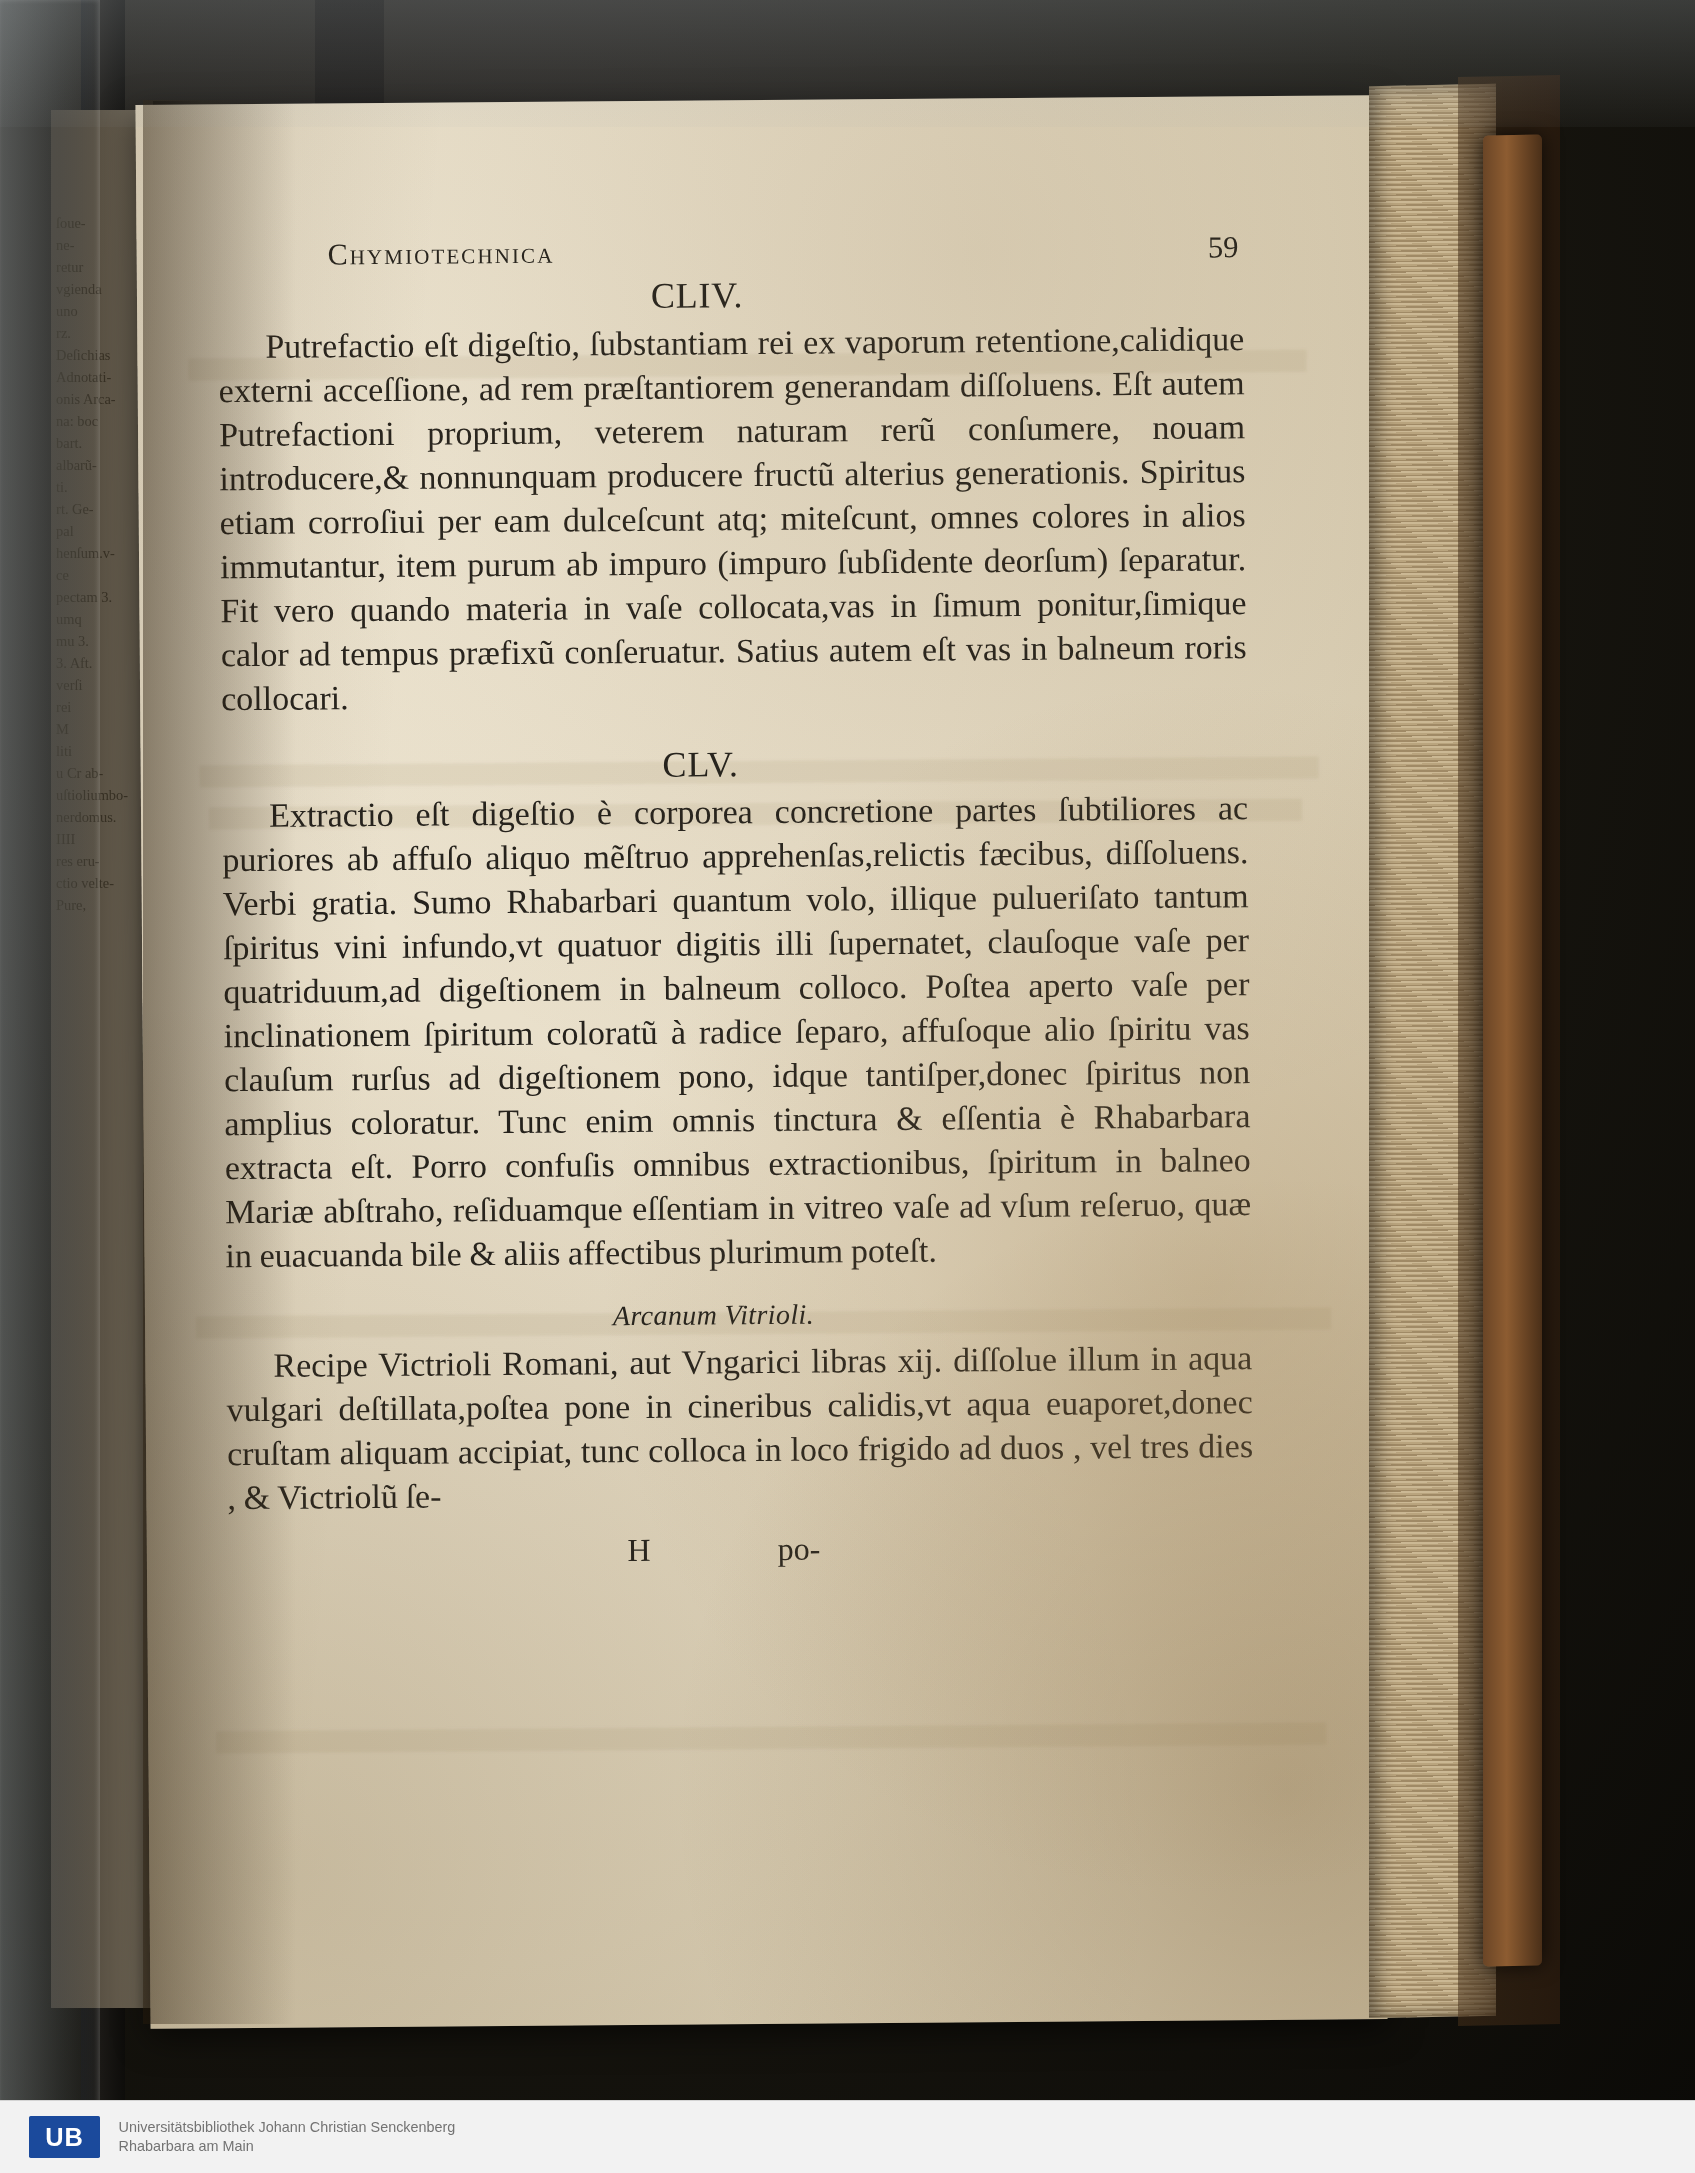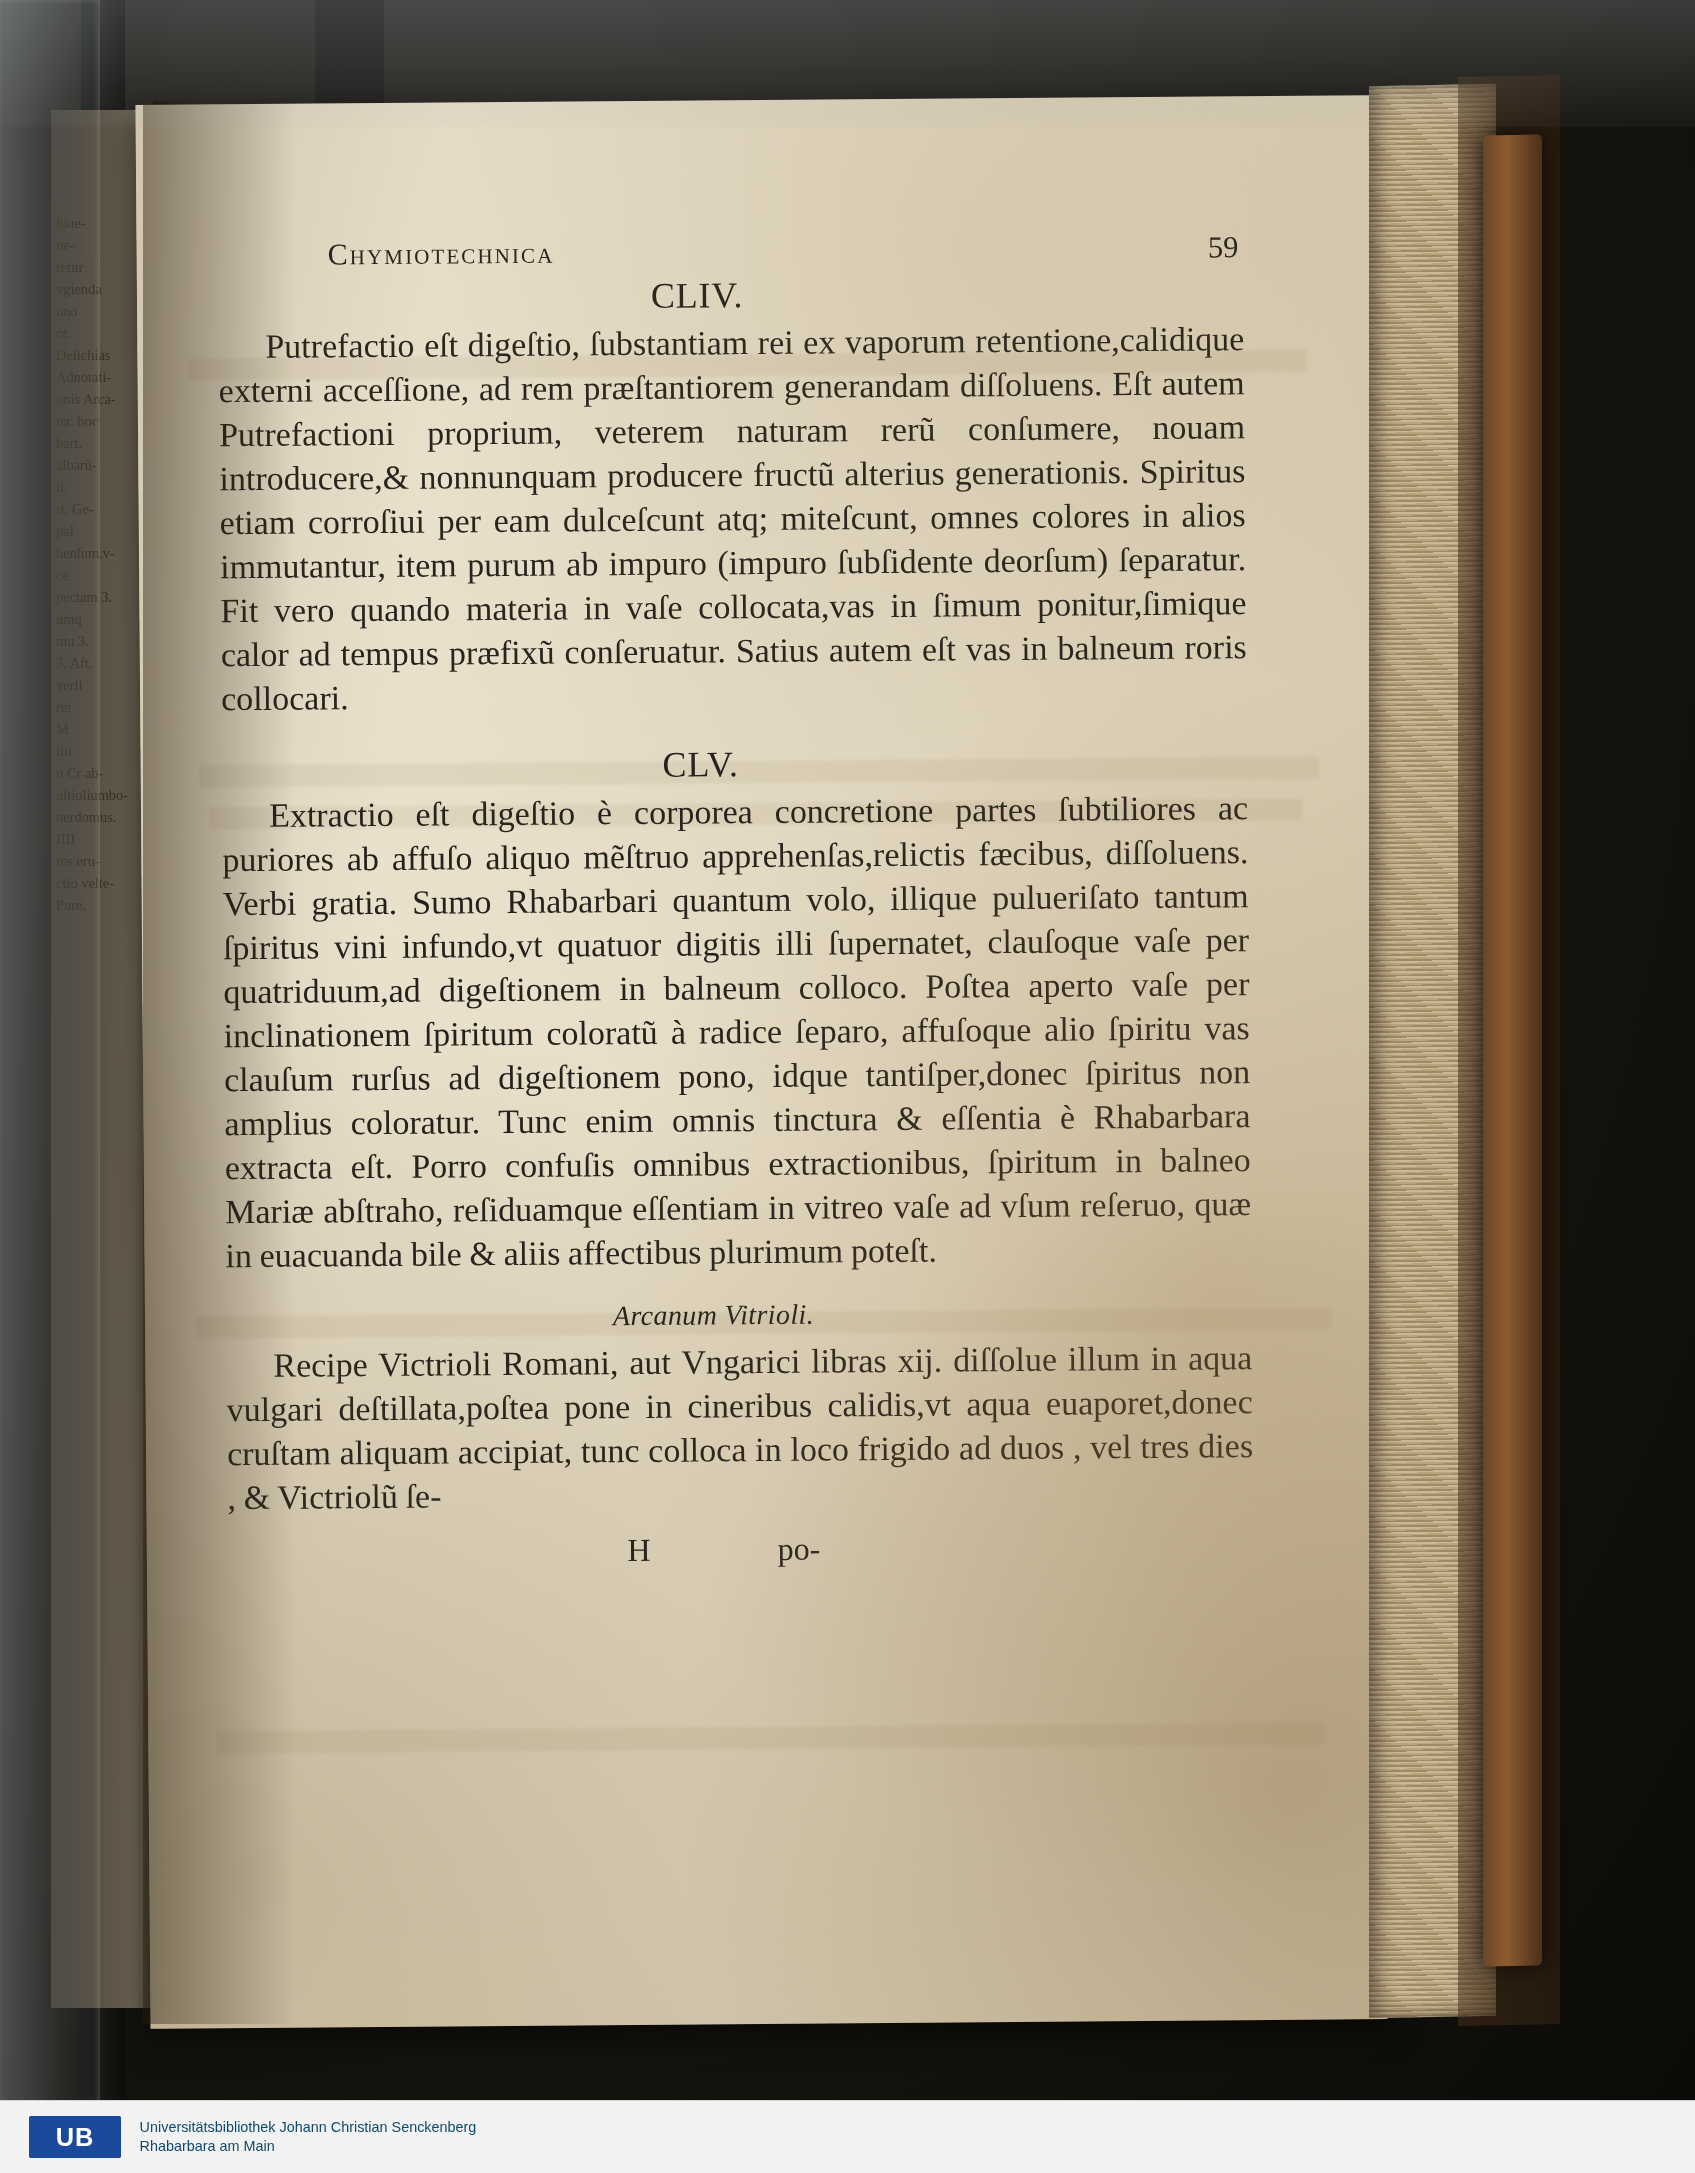--- a/index.html
+++ b/index.html
@@ -231,36 +231,36 @@
     left: 0; bottom: 0;
     width: 1695px; height: 73px;
     background: #f2f2f2;
     border-top: 0.8px solid #d4d4d4;
     display: flex;
     align-items: center;
     padding-left: 29px;
     box-sizing: border-box;
   }
   .ub-logo {
-    width: 92px; height: 42px;
+    width: 71px; height: 42px;
     background: #1b4a9c;
     color: #fff;
     font-family: "Liberation Sans", sans-serif;
     font-weight: bold;
     font-size: 25.4px;
     display: flex; align-items: center; justify-content: center;
     letter-spacing: 0.8px;
     border-radius: 1.7px;
     margin-right: 18.6px;
   }
   .ub-text {
     font-family: "Liberation Sans", sans-serif;
     font-size: 14.4px;
     line-height: 19.5px;
-    color: #0c4a6e;
+    color: #737373;
   }
   .ub-text span { display: block; }
 </style>
 </head>
 <body>
 
 <div class="backdrop"></div>
 <div class="strap-left"></div>
 <div class="strap-left2"></div>
 

